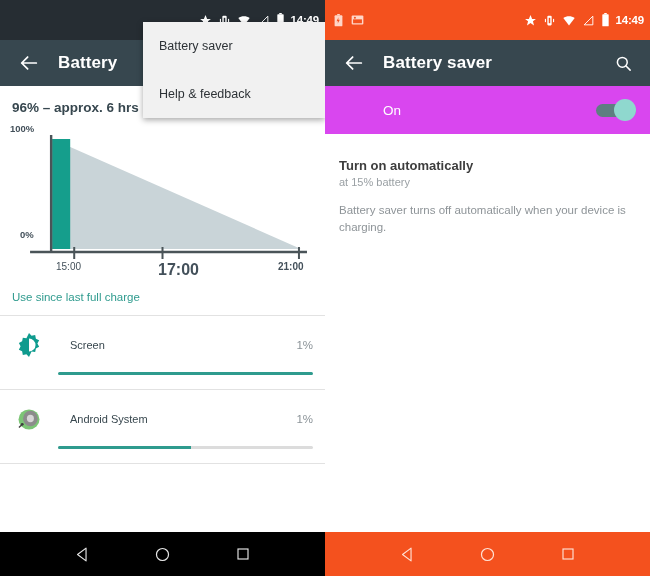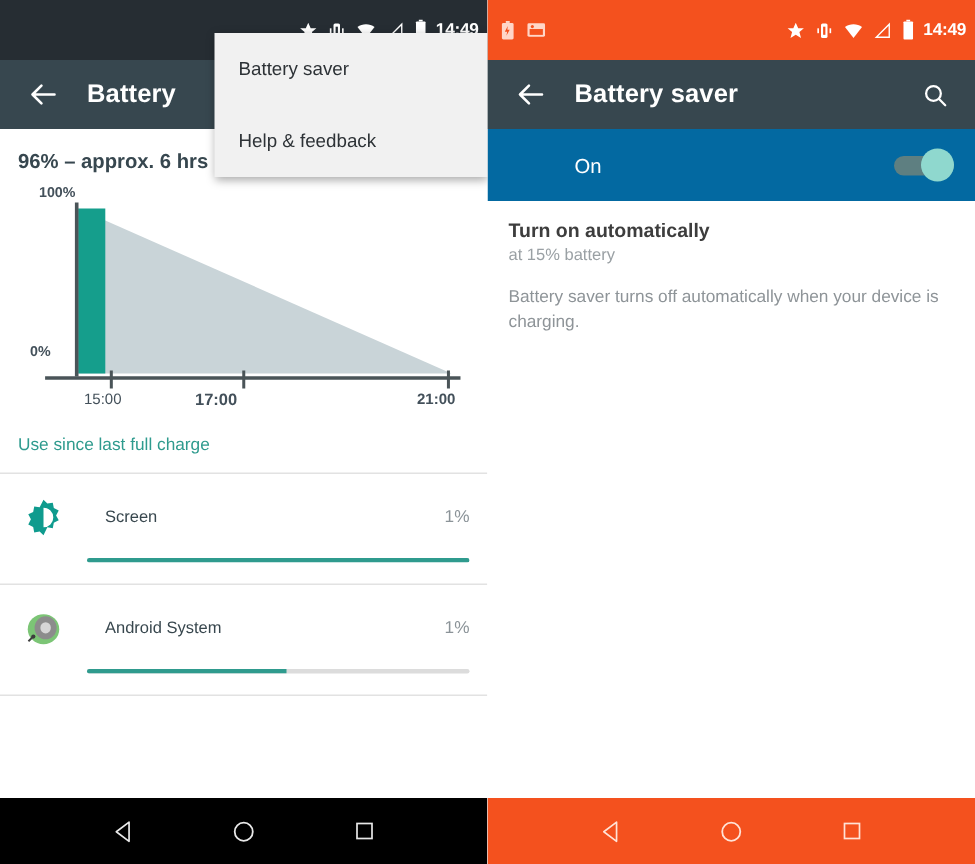--- a/index.html
+++ b/index.html
@@ -63,36 +63,36 @@
     background:#f1f1f1; z-index:20;
     box-shadow:0 2px 6px rgba(0,0,0,.35);
   }
   .popup-item {
     height:48px; display:flex; align-items:center; padding-left:16px;
     font-size:12.5px; color:#2d3236;
   }
 
   
   .switch-row {
-    height:48px; background:#0369a1; display:flex; align-items:center;
+    height:48px; background:#d946ef; display:flex; align-items:center;
     padding:0 14px 0 58px;
   }
   .switch-label { flex:1; color:#ffffff; font-size:13.5px; }
   .switch {
     position:relative; width:46px; height:22px;
   }
   .switch-track {
     position:absolute; right:0; top:5px; width:40px; height:13px;
     border-radius:7px; background:#5e7f81;
   }
   .switch-thumb {
     position:absolute; right:0; top:0; width:22px; height:22px;
     border-radius:50%; background:#8fd8ce;
   }
-  .bs-body { padding:12px 14px 0 14px; }
+  .bs-body { padding:24px 14px 0 14px; }
   .bs-title { font-size:13px; font-weight:bold; color:#3d3d3d; }
   .bs-sub { font-size:11px; color:#9aa0a4; margin-top:3px; }
   .bs-para { font-size:11.5px; color:#8e9498; line-height:1.45; margin-top:32px; }
   .bs-para2 { font-size:11.5px; color:#8e9498; line-height:1.45; margin-top:14px; }
 
   
   .navbar {
     position:absolute; bottom:0; left:0; width:100%; height:44px;
     display:flex; align-items:center; justify-content:space-around;
     padding:0 42px;
@@ -154,25 +154,25 @@
 
         <line x1="41" y1="14" x2="41" y2="130" stroke="#4a5458" stroke-width="2.4"></line>
 
         <line x1="20" y1="131" x2="296" y2="131" stroke="#4a5458" stroke-width="2.4"></line>
 
         <line x1="64" y1="126" x2="64" y2="138" stroke="#4a5458" stroke-width="2"></line>
         <line x1="152" y1="126" x2="152" y2="138" stroke="#4a5458" stroke-width="2"></line>
         <line x1="288" y1="126" x2="288" y2="138" stroke="#4a5458" stroke-width="2"></line>
       </svg>
 
-      <div style="position:absolute;left:16px;top:2px;font-size:9.5px;font-weight:bold;color:#43505a;">100%</div>
+      <div style="position:absolute;left:0;top:2px;font-size:9.5px;font-weight:bold;color:#43505a;">100%</div>
       <div style="position:absolute;left:10px;top:108px;font-size:9.5px;font-weight:bold;color:#43505a;">0%</div>
 
       <div style="position:absolute;left:46px;top:140px;font-size:10px;font-weight:normal;color:#43505a;">15:00</div>
-      <div style="position:absolute;left:120px;top:140px;font-size:11px;font-weight:bold;color:#43505a;">17:00</div>
+      <div style="position:absolute;left:148px;top:140px;font-size:16px;font-weight:bold;color:#43505a;">17:00</div>
       <div style="position:absolute;left:268px;top:140px;font-size:10px;font-weight:bold;color:#43505a;">21:00</div>
     </div>
 
     <div class="use-link">Use since last full charge</div>
     <div class="divider"></div>
 
     <div class="app-row">
       <div class="app-top">
         <div class="app-icon">
           <svg width="28" height="28" viewBox="0 0 24 24">

